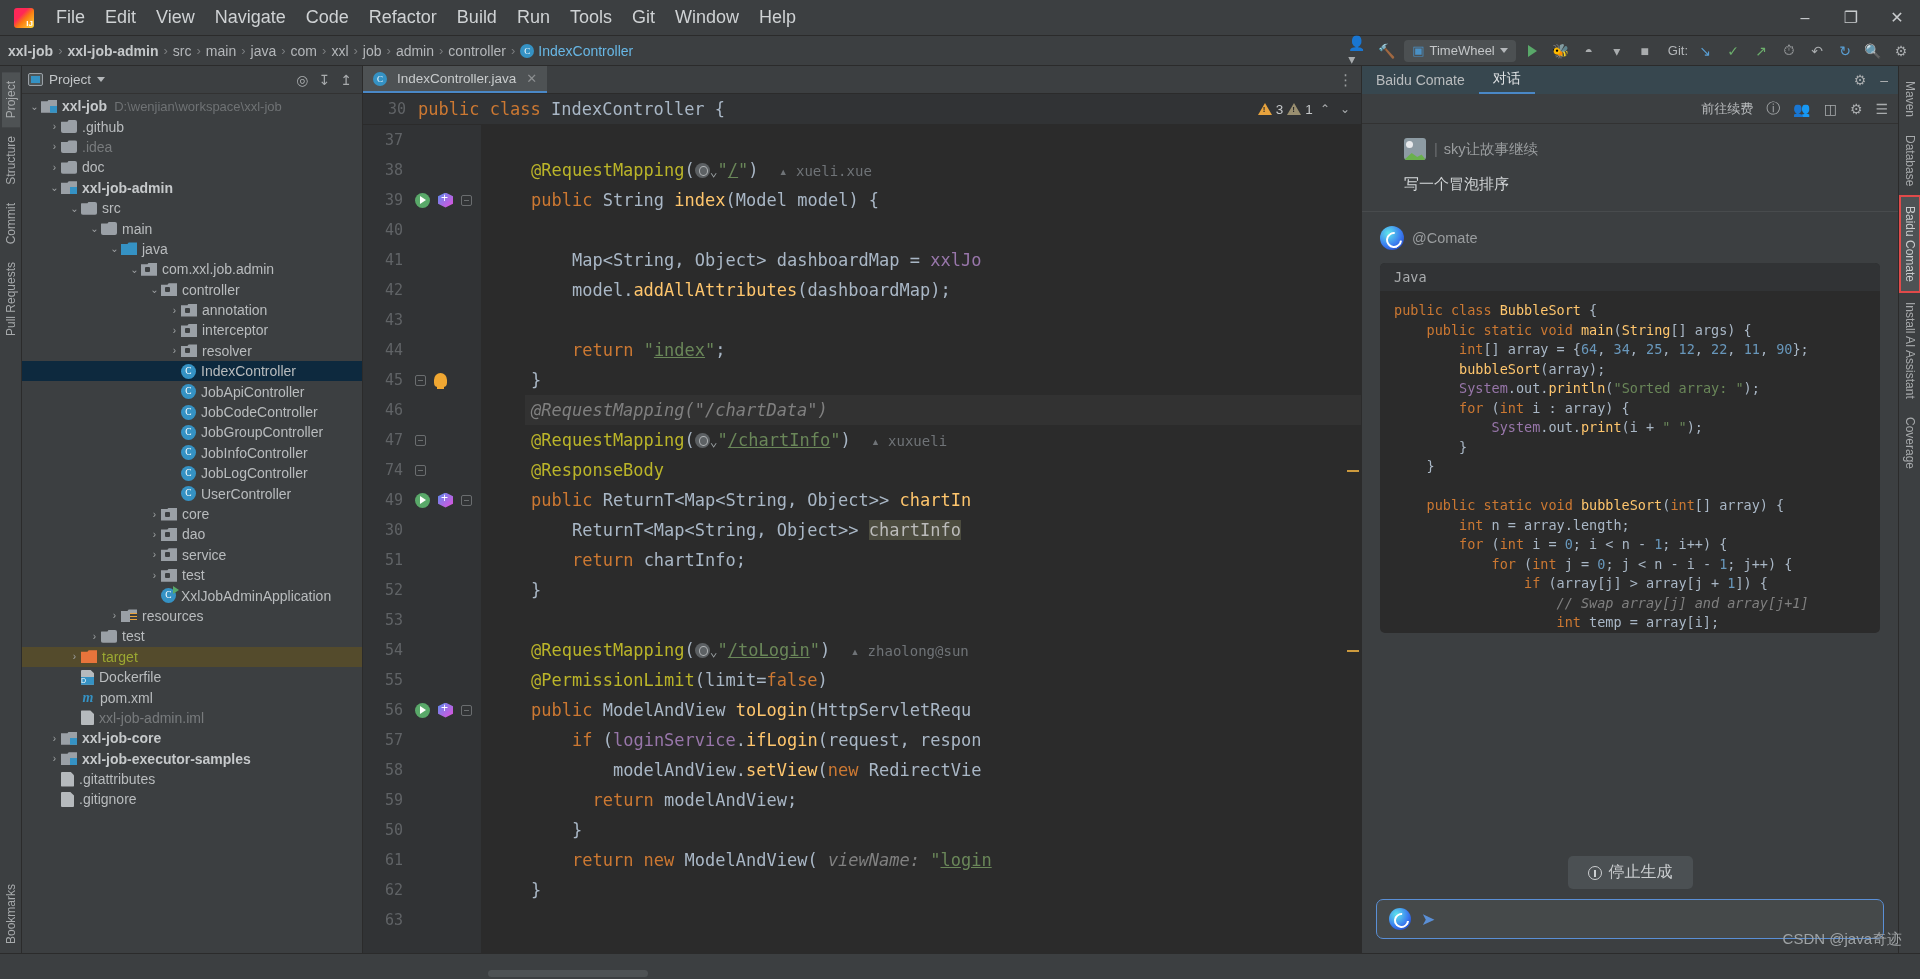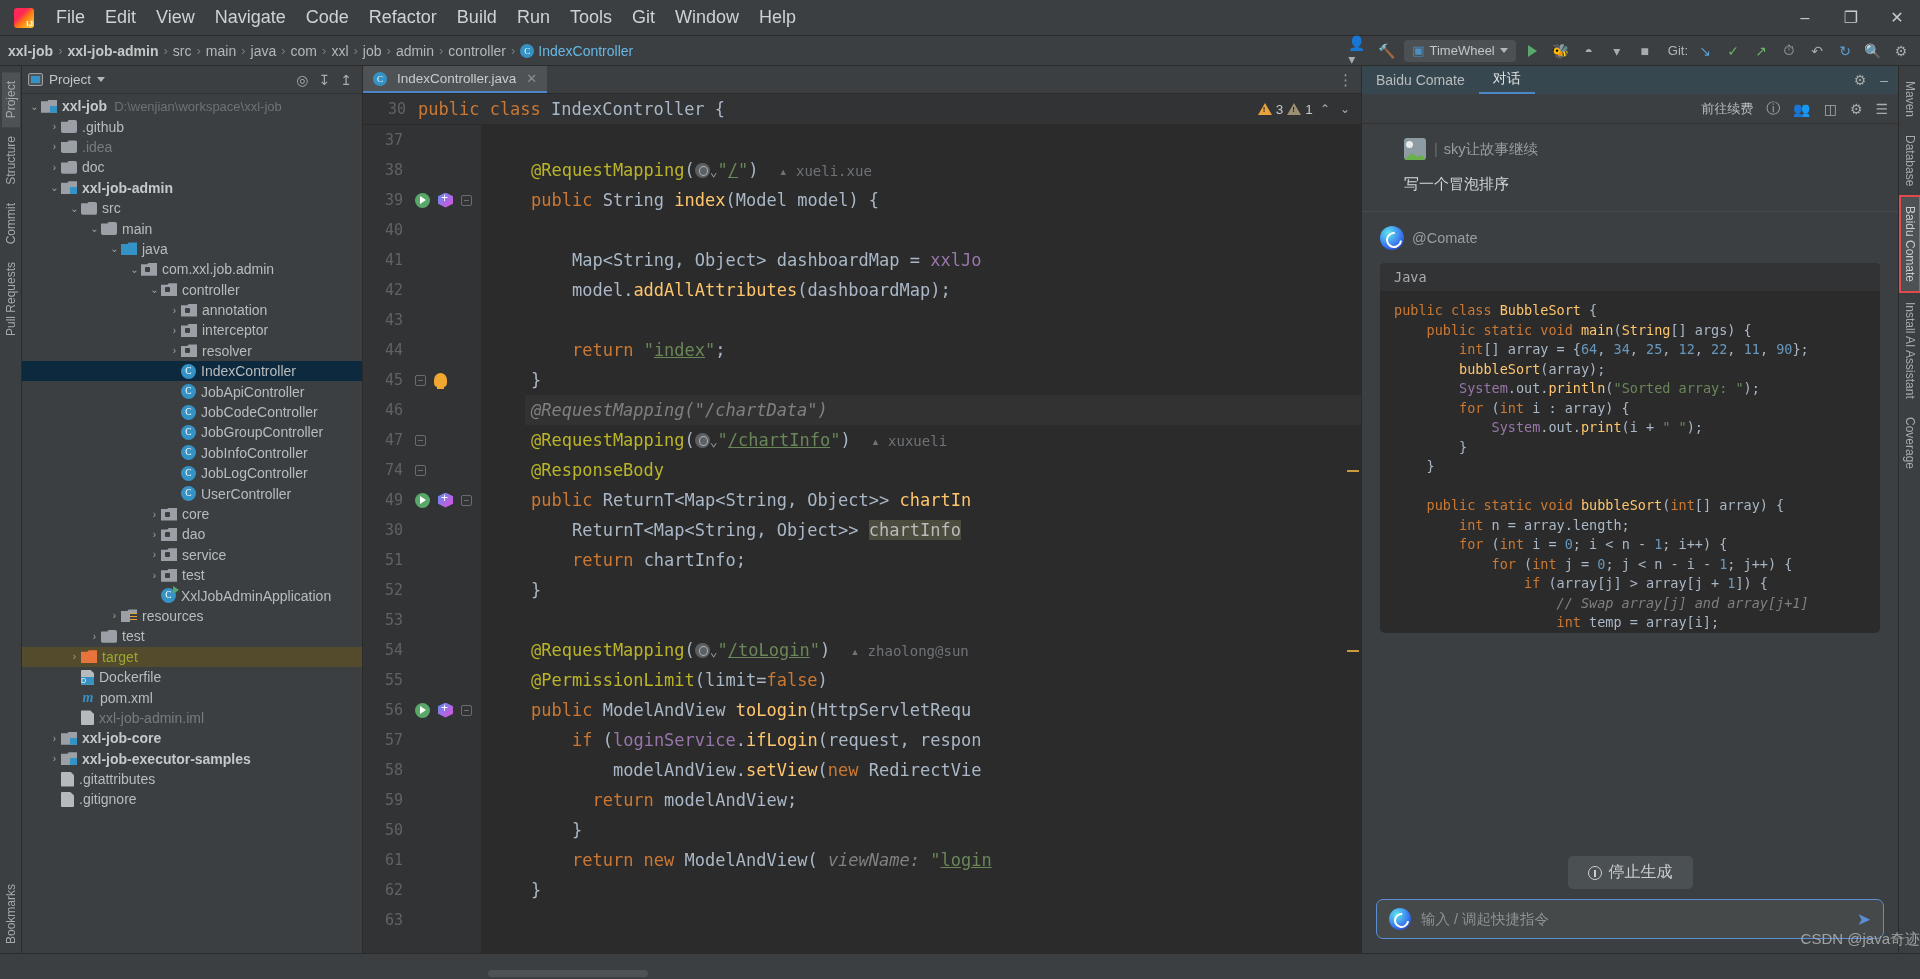--- a/index.html
+++ b/index.html
@@ -246,21 +246,21 @@
       display:flex; flex-direction:column; align-items:center; padding-top: 6px; }
   .rtab { writing-mode: vertical-rl; font-size: 12px; color:#a7aaac; padding: 9px 2px; white-space:nowrap; }
   .rtab.comate-sel { background:#4e5254; border: 2px solid #e04a4a; color:#c9cccd; }
 
   
   .statusbar { height: 26px; background: #3c3f41; border-top: 1px solid #2b2b2b; display:flex;
       align-items:center; flex:none; position: relative; }
   .sb-left { display:flex; align-items:center; gap: 7px; padding-left: 6px; font-size: 12.5px; color:#a9acae; }
   .sb-right { margin-left:auto; padding-right: 10px; font-size: 13px; color: #a9acae; }
   .hscroll { position: absolute; left: 488px; bottom: 2px; width: 160px; height: 7px; background:#4e5254; border-radius:4px; }
-  .watermark { position: absolute; right: 0; bottom: 30px; font-size: 15px; color: #9fa3a5; }
+  .watermark { position: absolute; right: 18px; bottom: 30px; font-size: 15px; color: #9fa3a5; }
 </style>
 </head>
 <body>
 
 <div class="app">
 
   <div class="titlebar">
     <div class="ij-logo"></div>
     <div class="menu">
       <div class="menu-item"><span>File</span></div>
@@ -775,21 +775,20 @@
       <div class="cm-stopwrap">
         <div class="cm-stop">
           <span class="stop-ico"></span>
           <span>停止生成</span>
         </div>
       </div>
 
       <div class="cm-inputwrap">
         <div class="cm-input">
           <span class="cm-input-ico"></span>
-          <span class="cm-ph">输入 / 调起快捷指令</span>
           <span class="send-ico">➤</span>
         </div>
       </div>
     </div>
 
     <div class="right-strip">
       <div class="rtab"><span>Maven</span></div>
       <div class="rtab"><span>Database</span></div>
       <div class="rtab comate-sel"><span>Baidu Comate</span></div>
       <div class="rtab"><span>Install AI Assistant</span></div>

